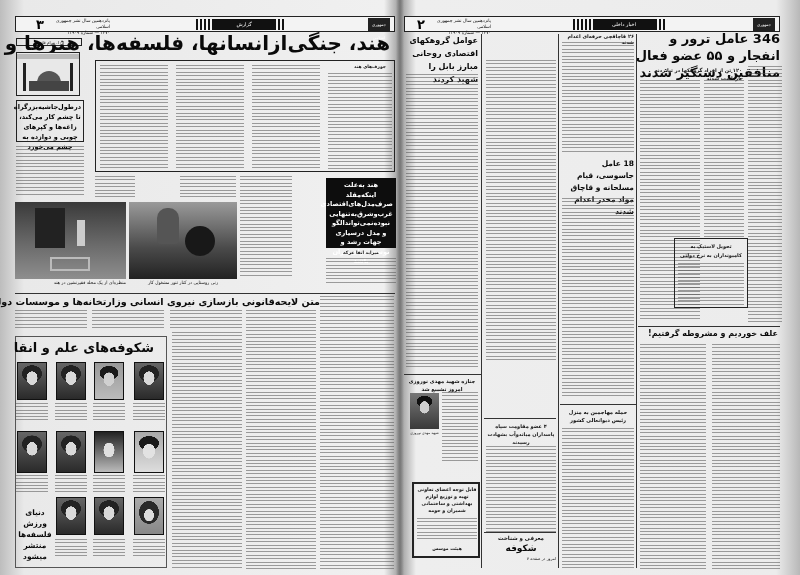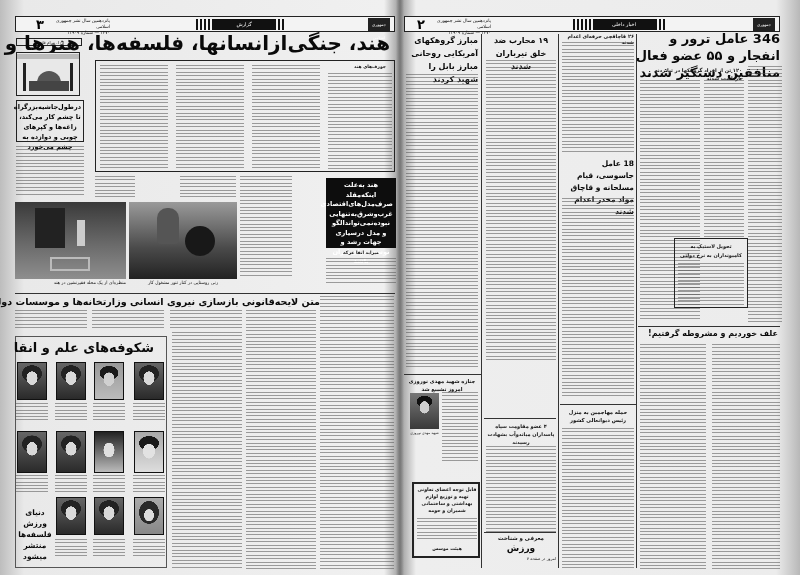--- a/index.html
+++ b/index.html
@@ -139,25 +139,24 @@
       </div>
       <div class="bars" style="left:168px;width:20px"></div>
       <div class="section" style="left:188px;width:62px">اخبار داخلی</div>
       <div class="bars" style="left:250px;width:12px"></div>
       <div class="logo" style="left:348px">جمهوری اسلامی</div>
     </div>
 
     <div class="hd" style="left:228px;top:30px;width:150px;font-size:13px;line-height:17px;white-space:normal">346 عامل ترور و انفجار و ۵۵ عضو فعال منافقین دستگیر شدند</div>
     <div class="small" style="left:240px;top:66px;width:100px;font-weight:bold;font-size:5px;line-height:8px">۱۲۰ تن از افراد گروهکها در تبانزدنه بازداشت شدند</div>
 
-    <div class="hd" style="left:4px;top:34px;width:72px;font-size:8px;line-height:13px;white-space:normal">مبارز گروهکهای آمریکایی روحانی مبارز بابل را شهید کردند</div>
+    <div class="hd" style="left:4px;top:34px;width:72px;font-size:8px;line-height:13px;white-space:normal">عوامل گروهکهای اقتصادی روحانی مبارز بابل را شهید کردند</div>
     <div class="col" style="left:4px;top:74px;width:72px;height:296px"></div>
     <div class="rule" style="left:79px;top:34px;width:1px;height:534px"></div>
 
-    <div class="hd" style="left:84px;top:34px;width:70px;font-size:8px;line-height:13px;white-space:normal;text-align:center">۱۹ محارب ضد خلق تیرباران شدند</div>
     <div class="col" style="left:84px;top:60px;width:70px;height:300px"></div>
     <div class="rule" style="left:156px;top:34px;width:1px;height:534px"></div>
 
     <div class="small" style="left:160px;top:33px;width:72px;font-weight:bold;font-size:5px">۲۶ قاچاقچی حرفه‌ای اعدام شدند</div>
     <div class="col" style="left:160px;top:42px;width:72px;height:112px"></div>
     <div class="hd" style="left:160px;top:158px;width:72px;font-size:7.5px;line-height:12px;white-space:normal">18 عامل جاسوسی، قیام مسلحانه و قاچاق مواد مخدر اعدام شدند</div>
     <div class="col" style="left:160px;top:198px;width:72px;height:200px"></div>
     <div class="rule" style="left:234px;top:34px;width:1px;height:534px"></div>
 
     <div class="col" style="left:238px;top:80px;width:60px;height:240px"></div>
@@ -189,18 +188,18 @@
       <div class="col" style="left:3px;top:34px;width:60px;height:24px"></div>
       <div class="small" style="left:2px;top:62px;width:62px;font-weight:bold;text-align:center">هیئت موسس</div>
     </div>
 
     <div class="rule" style="left:82px;top:418px;width:72px;height:1px"></div>
     <div class="small" style="left:84px;top:422px;width:70px;font-weight:bold;font-size:5px;line-height:8px;text-align:center">۴ عضو مقاومت سپاه پاسداران میاندوآب بشهادت رسیدند</div>
     <div class="col" style="left:84px;top:446px;width:70px;height:86px"></div>
 
     <div class="rule" style="left:82px;top:532px;width:72px;height:1px"></div>
     <div class="small" style="left:84px;top:534px;width:70px;font-weight:bold;font-size:5.5px;line-height:8px;text-align:center">معرفی و شناخت</div>
-    <div class="hd" style="left:84px;top:542px;width:70px;font-size:9px;line-height:12px;text-align:center">ورزش</div>
+    <div class="hd" style="left:84px;top:542px;width:70px;font-size:9px;line-height:12px;text-align:center">شکوفه</div>
     <div class="small" style="left:84px;top:556px;width:70px;font-size:4px">امروز در صفحه ۷</div>
   </div>
 
   <div style="position:absolute;left:396px;top:0;width:8px;height:575px;background:linear-gradient(90deg,transparent,#777,transparent)"></div>
 </div>
 
 </body></html>

